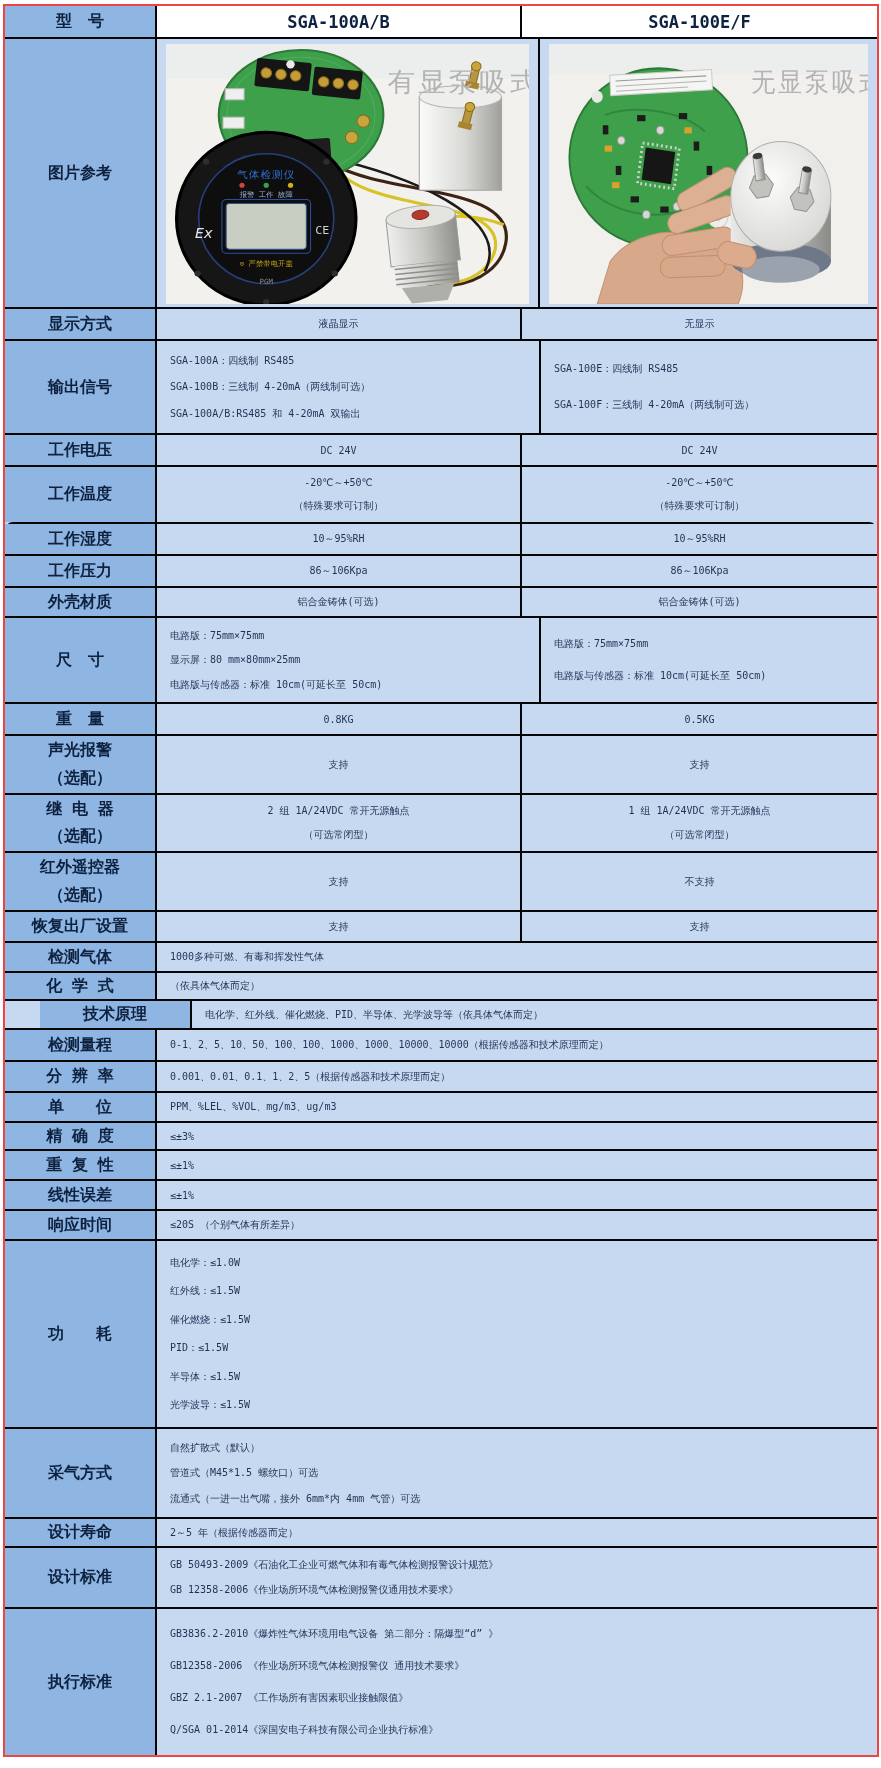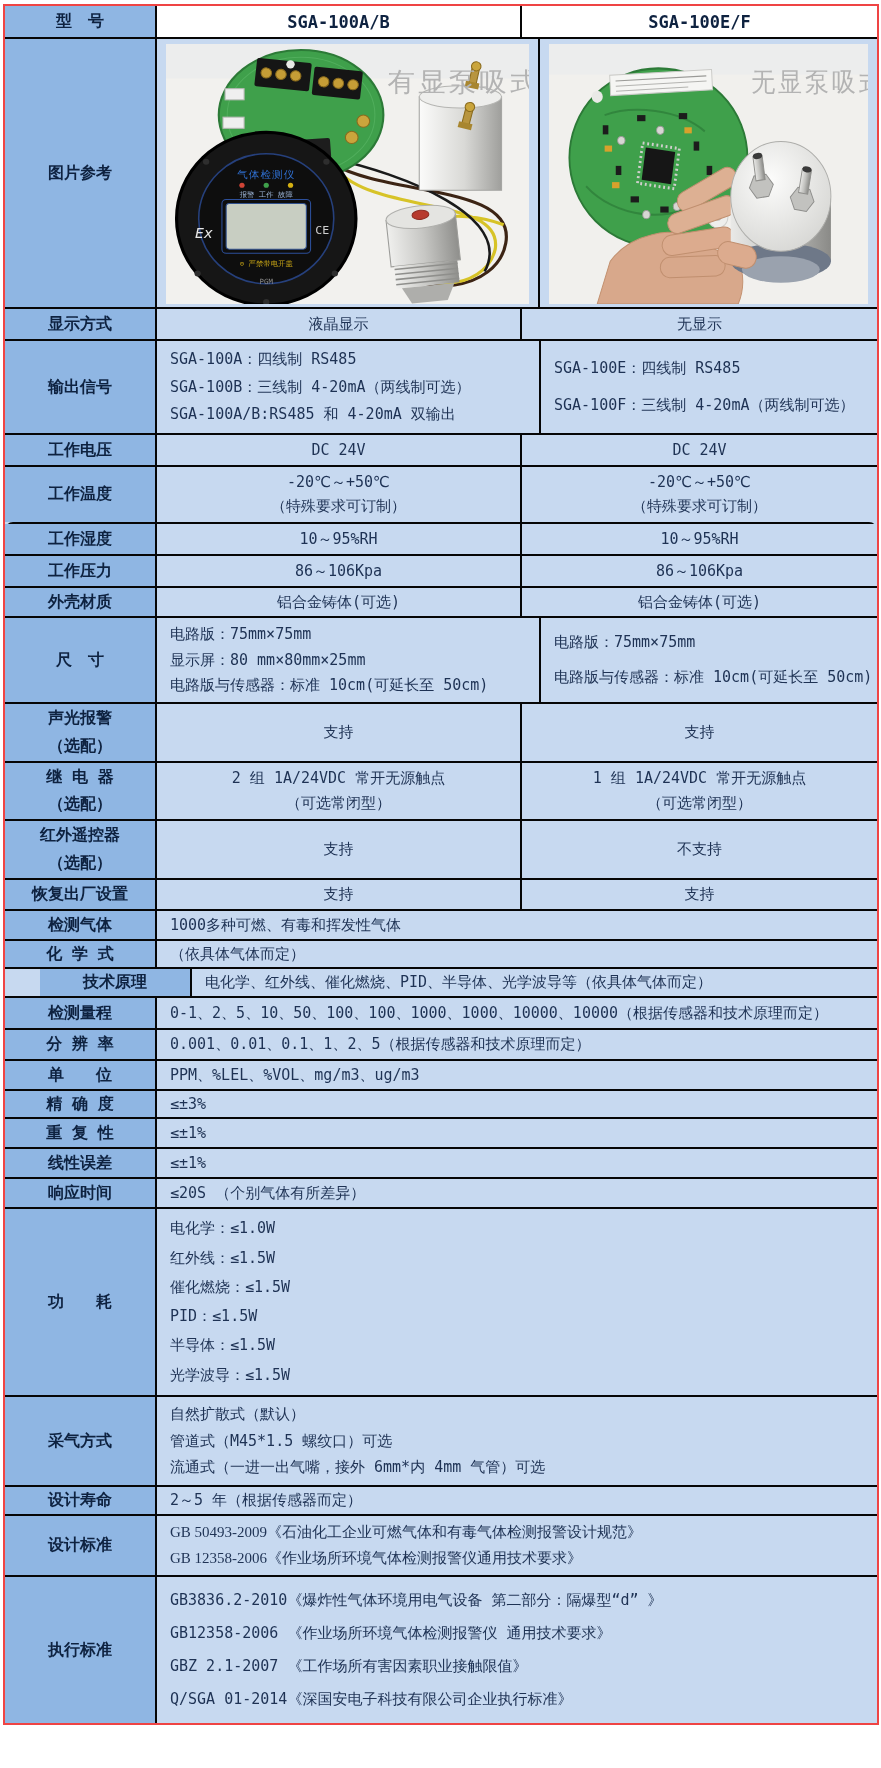--- a/index.html
+++ b/index.html
@@ -12,21 +12,21 @@
   .row{display:flex;}
   .bt{border-top:2px solid #060606;}
   .c{display:flex;flex-direction:column;justify-content:space-evenly;min-width:0;overflow:hidden;}
   .lab{
     width:150px;flex:0 0 150px;background:#8FB6E3;border-right:2px solid #060606;
     align-items:center;text-align:center;font-weight:bold;font-size:16px;color:#0e2240;line-height:1.55;
   }
   .v1{width:363px;flex:0 0 363px;border-right:2px solid #060606;}
   .v2{flex:1 1 auto;}
   .vspan{flex:1 1 auto;}
-  .val{background:#C7D9F0;font-size:15px;color:#1e3254;}
+  .val{background:#C7D9F0;font-size:10px;color:#1e3254;}
   .center{align-items:center;text-align:center;}
   .left{align-items:flex-start;text-align:left;padding-left:13px;padding-right:6px;}
   .hv{background:#ffffff;font-size:17px;font-weight:bold;color:#0e2240;}
   .pcell{background:#C7D9F0;padding:5px 9px 3px 9px;display:block;}
   .photo{width:100%;height:100%;}
   .photo svg{display:block;width:100%;height:100%;}
   .ln{white-space:nowrap;max-width:100%;}
   .wm{font-size:26px;letter-spacing:3px;fill:#b3b3b3;}
 </style>
 </head>
@@ -325,20 +325,31 @@
         <div class="c val v1 left">
           <div class="ln">电路版：75mm×75mm</div>
           <div class="ln">显示屏：80 mm×80mm×25mm</div>
           <div class="ln">电路版与传感器：标准 10cm(可延长至 50cm)</div>
         </div>
         <div class="c val v2 left">
           <div class="ln">电路版：75mm×75mm</div>
           <div class="ln">电路版与传感器：标准 10cm(可延长至 50cm)</div>
         </div>
       </div>
+      <div class="row bt" style="height: 30px;">
+        <div class="c lab">
+          <div class="ln">重　量</div>
+        </div>
+        <div class="c val v1 center">
+          <div class="ln">0.8KG</div>
+        </div>
+        <div class="c val v2 center">
+          <div class="ln">0.5KG</div>
+        </div>
+      </div>
       <div class="row bt" style="height: 57px;">
         <div class="c lab">
           <div class="ln">声光报警</div>
           <div class="ln">（选配）</div>
         </div>
         <div class="c val v1 center">
           <div class="ln">支持</div>
         </div>
         <div class="c val v2 center">
           <div class="ln">支持</div>
@@ -485,21 +496,21 @@
         </div>
       </div>
       <div class="row bt" style="height: 27px;">
         <div class="c lab">
           <div class="ln">设计寿命</div>
         </div>
         <div class="c val vspan left">
           <div class="ln">2～5 年（根据传感器而定）</div>
         </div>
       </div>
-      <div class="row bt" style="height: 59px; font-family: Liberation Serif, serif;">
+      <div class="row bt" style="height: 59px;">
         <div class="c lab">
           <div class="ln">设计标准</div>
         </div>
         <div class="c val vspan left">
           <div class="ln">GB 50493-2009《石油化工企业可燃气体和有毒气体检测报警设计规范》</div>
           <div class="ln">GB 12358-2006《作业场所环境气体检测报警仪通用技术要求》</div>
         </div>
       </div>
       <div class="row bt" style="height: 146px;">
         <div class="c lab">

